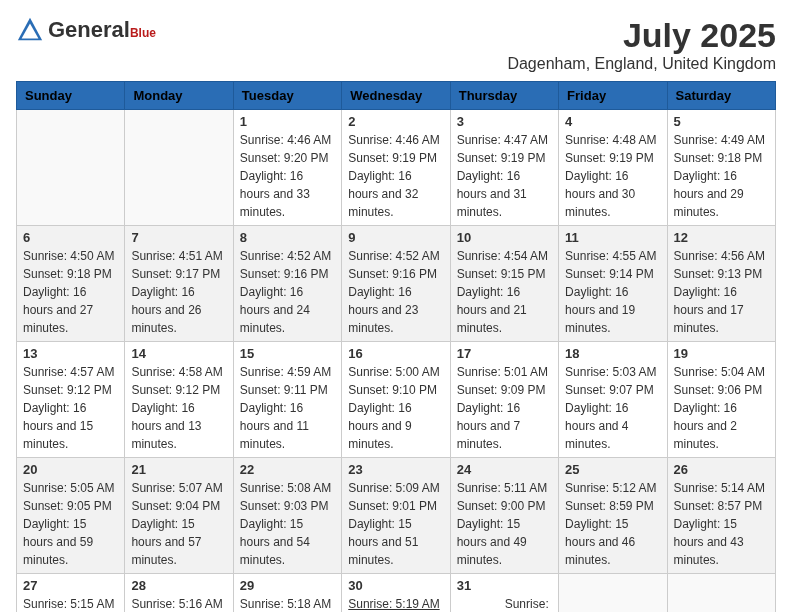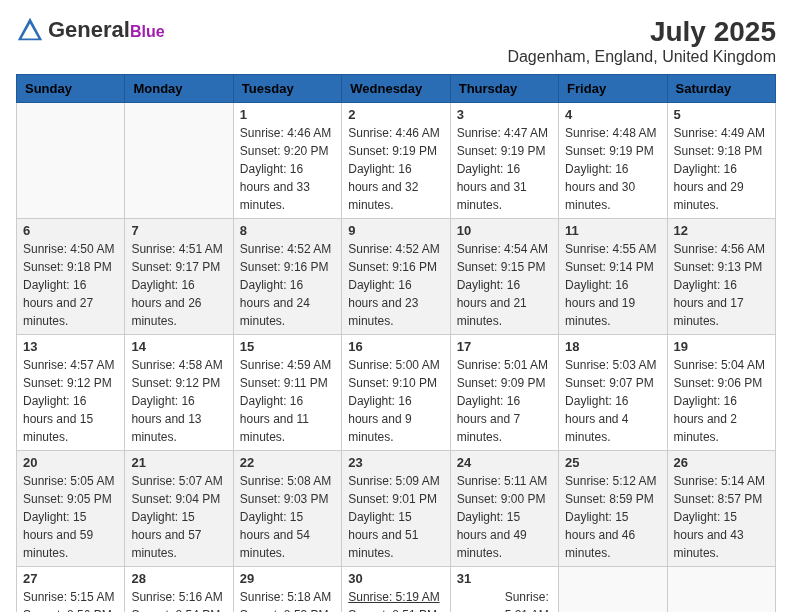--- a/index.html
+++ b/index.html
@@ -20,33 +20,33 @@
       display: flex;
       align-items: center;
       gap: 4px;
     }
     .logo-text-general {
       font-size: 22px;
       font-weight: bold;
       color: #333;
     }
     .logo-text-blue {
-      font-size: 16px;
+      font-size: 12px;
       font-weight: bold;
-      color: #a21caf;
+      color: #b91c1c;
     }
     .logo-icon {
       width: 28px;
       height: 28px;
     }
     .title-area {
       text-align: right;
     }
     .month-title {
-      font-size: 28px;
+      font-size: 34px;
       font-weight: bold;
       color: #333;
     }
     .location-title {
       font-size: 16px;
       color: #333;
       font-weight: normal;
     }
     .calendar {
       width: 100%;

